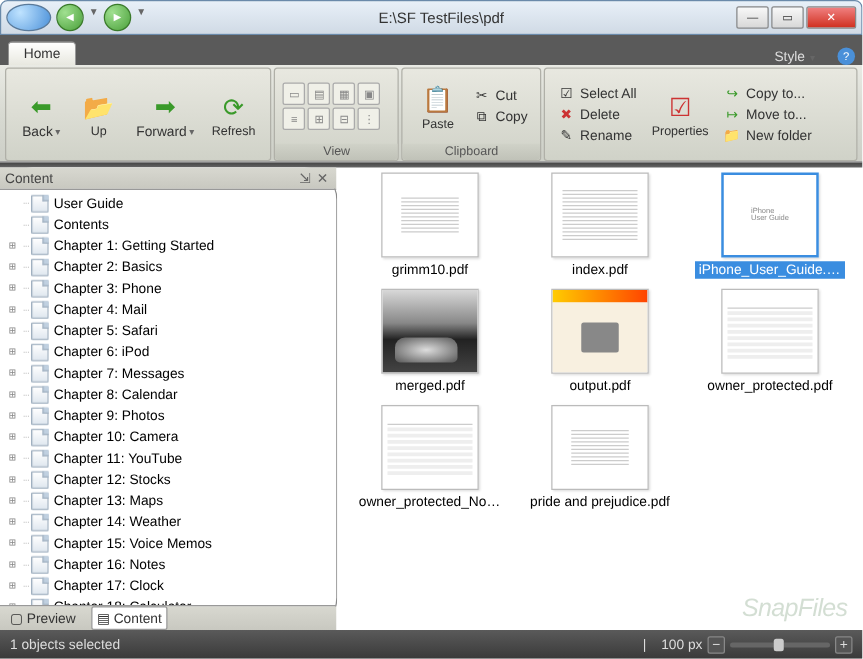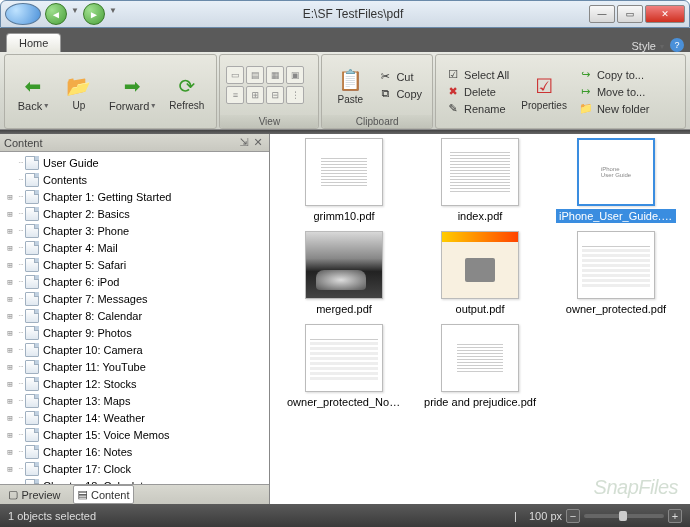--- a/index.html
+++ b/index.html
@@ -15,21 +15,21 @@
 .titlebar .dd { width: 12px; color: #666; text-align: center; }
 .titlebar .path { flex: 1; text-align: center; color: #333; font-size: 12px; }
 .titlebar .win-btns { display: flex; gap: 0; }
 .titlebar .wbtn { width: 26px; height: 18px; border: 1px solid #888; background: linear-gradient(to bottom, #f8f8f8, #d8d8d8); border-radius: 2px; margin-left: 2px; display: flex; align-items: center; justify-content: center; font-size: 9px; color: #333; }
 .titlebar .wbtn.close { background: linear-gradient(to bottom, #f08080, #d03020); color: #fff; width: 40px; }
 
 
 .tabrow { height: 24px; background: #5a5a5a; display: flex; align-items: flex-end; padding: 0 6px; }
 .tabrow .tab { background: linear-gradient(to bottom, #fff, #e8e8e0); border: 1px solid #999; border-bottom: none; border-radius: 4px 4px 0 0; padding: 3px 12px; font-size: 11px; color: #333; }
 .tabrow .spacer { flex: 1; }
-.tabrow .style { color: #ddd; font-size: 11px; margin-right: 6px; display:flex; align-items:center; gap:4px; }
+.tabrow .style { color: #ddd; font-size: 11px; margin-right: 18px; display:flex; align-items:center; gap:4px; }
 .tabrow .help { width: 14px; height: 14px; border-radius: 50%; background: #4a90d9; color: #fff; display: flex; align-items: center; justify-content: center; font-size: 9px; }
 
 
 .ribbon { height: 78px; background: linear-gradient(to bottom, #e9eae4 0%, #d8dad2 50%, #cdcfc7 100%); border-bottom: 1px solid #888; display: flex; padding: 2px 4px 0 4px; gap: 2px; }
 .rgroup { border: 1px solid #b0b0a8; border-radius: 3px; background: linear-gradient(to bottom, #e8e8e0, #d0d2c8); display: flex; flex-direction: column; }
 .rgroup .body { flex: 1; display: flex; align-items: center; padding: 2px 6px; gap: 2px; }
 .rgroup .label { text-align: center; font-size: 10px; color: #555; background: linear-gradient(to bottom, #d0d2c8, #c0c2b8); border-radius: 0 0 3px 3px; padding: 1px 0; }
 .bigbtn { display: flex; flex-direction: column; align-items: center; justify-content: center; padding: 2px 6px; border-radius: 3px; min-width: 44px; }
 .bigbtn .ico { width: 28px; height: 28px; display: flex; align-items: center; justify-content: center; font-size: 20px; }
 .bigbtn .txt { font-size: 10px; color: #333; display:flex; align-items:center; gap:2px;}
@@ -37,21 +37,21 @@
 .smallbtn { display: flex; align-items: center; gap: 4px; padding: 1px 4px; border-radius: 2px; font-size: 10px; color: #333; white-space: nowrap; }
 .smallbtn .sico { width: 14px; height: 14px; display: flex; align-items: center; justify-content: center; font-size: 11px; }
 .icogrid { display: grid; grid-template-columns: repeat(4, 18px); grid-template-rows: repeat(2, 18px); gap: 2px; }
 .icogrid .cell { border: 1px solid #aaa; background: #f0f0e8; border-radius: 2px; display:flex; align-items:center; justify-content:center; font-size:9px; color:#888;}
 
 
 .divbar { height: 4px; background: linear-gradient(to bottom, #444, #666); }
 
 
 .main { display: flex; height: 370px; }
-.sidebar { width: 270px; background: #fff; border-right: 1px solid #888; display: flex; flex-direction: column; }
+.sidebar { width: 270px; background: #fff; border-right: 1px solid #888; display: flex; flex-direction: column; border-radius: 26px; }
 .sidebar .hdr { height: 18px; background: linear-gradient(to bottom, #d8d8d0, #c8c8c0); border-bottom: 1px solid #999; display: flex; align-items: center; padding: 0 4px; font-size: 10px; color: #444; }
 .sidebar .hdr .sp { flex: 1; }
 .sidebar .hdr .hbtn { width: 14px; text-align: center; color: #666; cursor:pointer; }
 .tree { flex: 1; overflow-y: auto; overflow-x: hidden; padding: 2px 0; }
 .tree-item { display: flex; align-items: center; padding: 0 4px; height: 17px; white-space: nowrap; }
 .tree-item .exp { width: 12px; text-align: center; color: #888; font-size: 9px; font-family: monospace;}
 .tree-item .dots { color: #bbb; font-size: 8px; letter-spacing: -1px; margin: 0 2px; }
 .tree-item .fico { width: 14px; height: 14px; background: linear-gradient(to bottom, #fff, #e0e8f0); border: 1px solid #a0b0c0; border-radius: 1px; margin-right: 4px; position: relative; }
 .tree-item .fico:before { content:''; position:absolute; top:-1px; right:-1px; width:4px; height:4px; background:#c0d0e0; border-left:1px solid #a0b0c0; border-bottom:1px solid #a0b0c0;}
 .tree-item .lbl { font-size: 11px; color: #000; }

